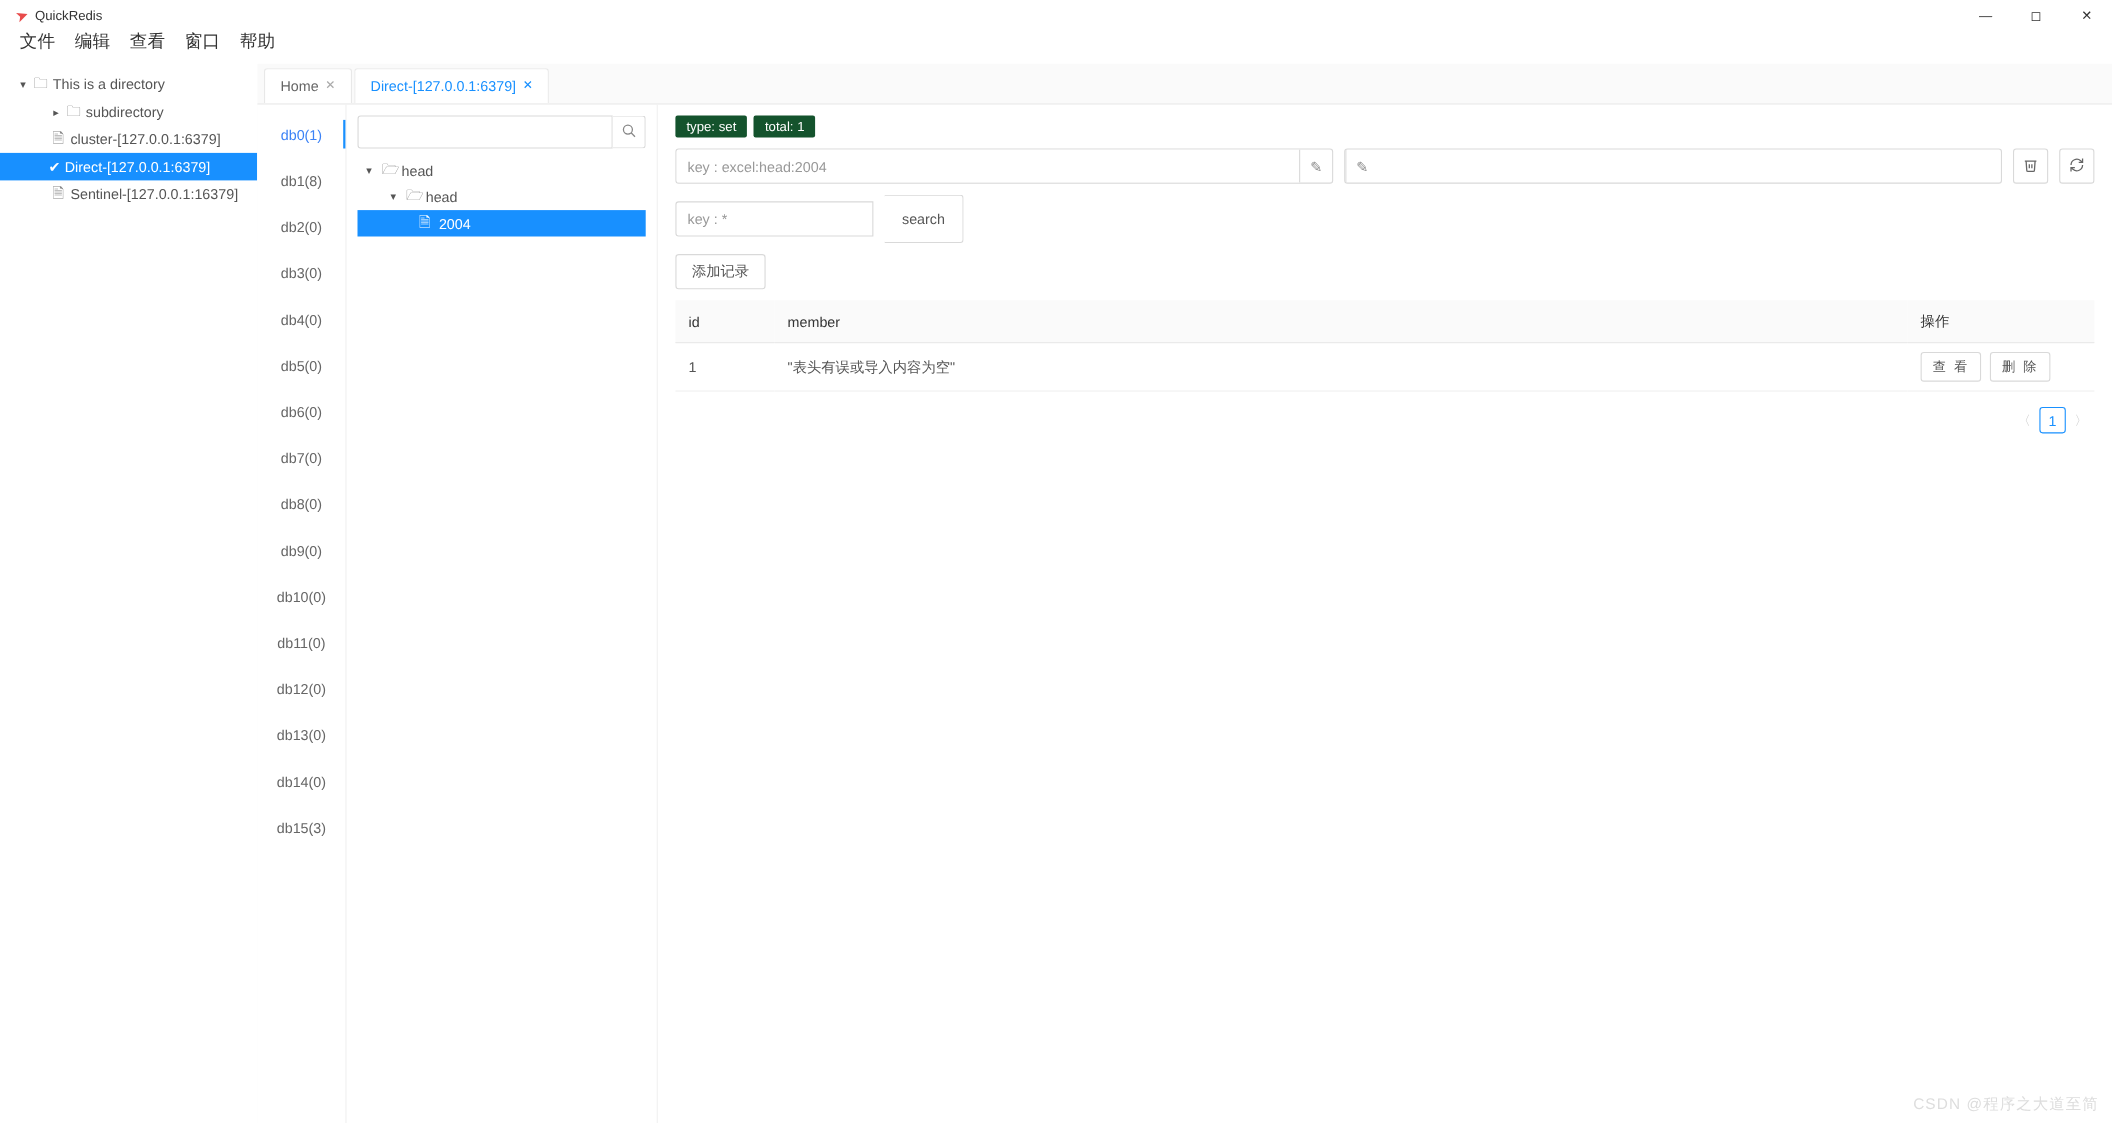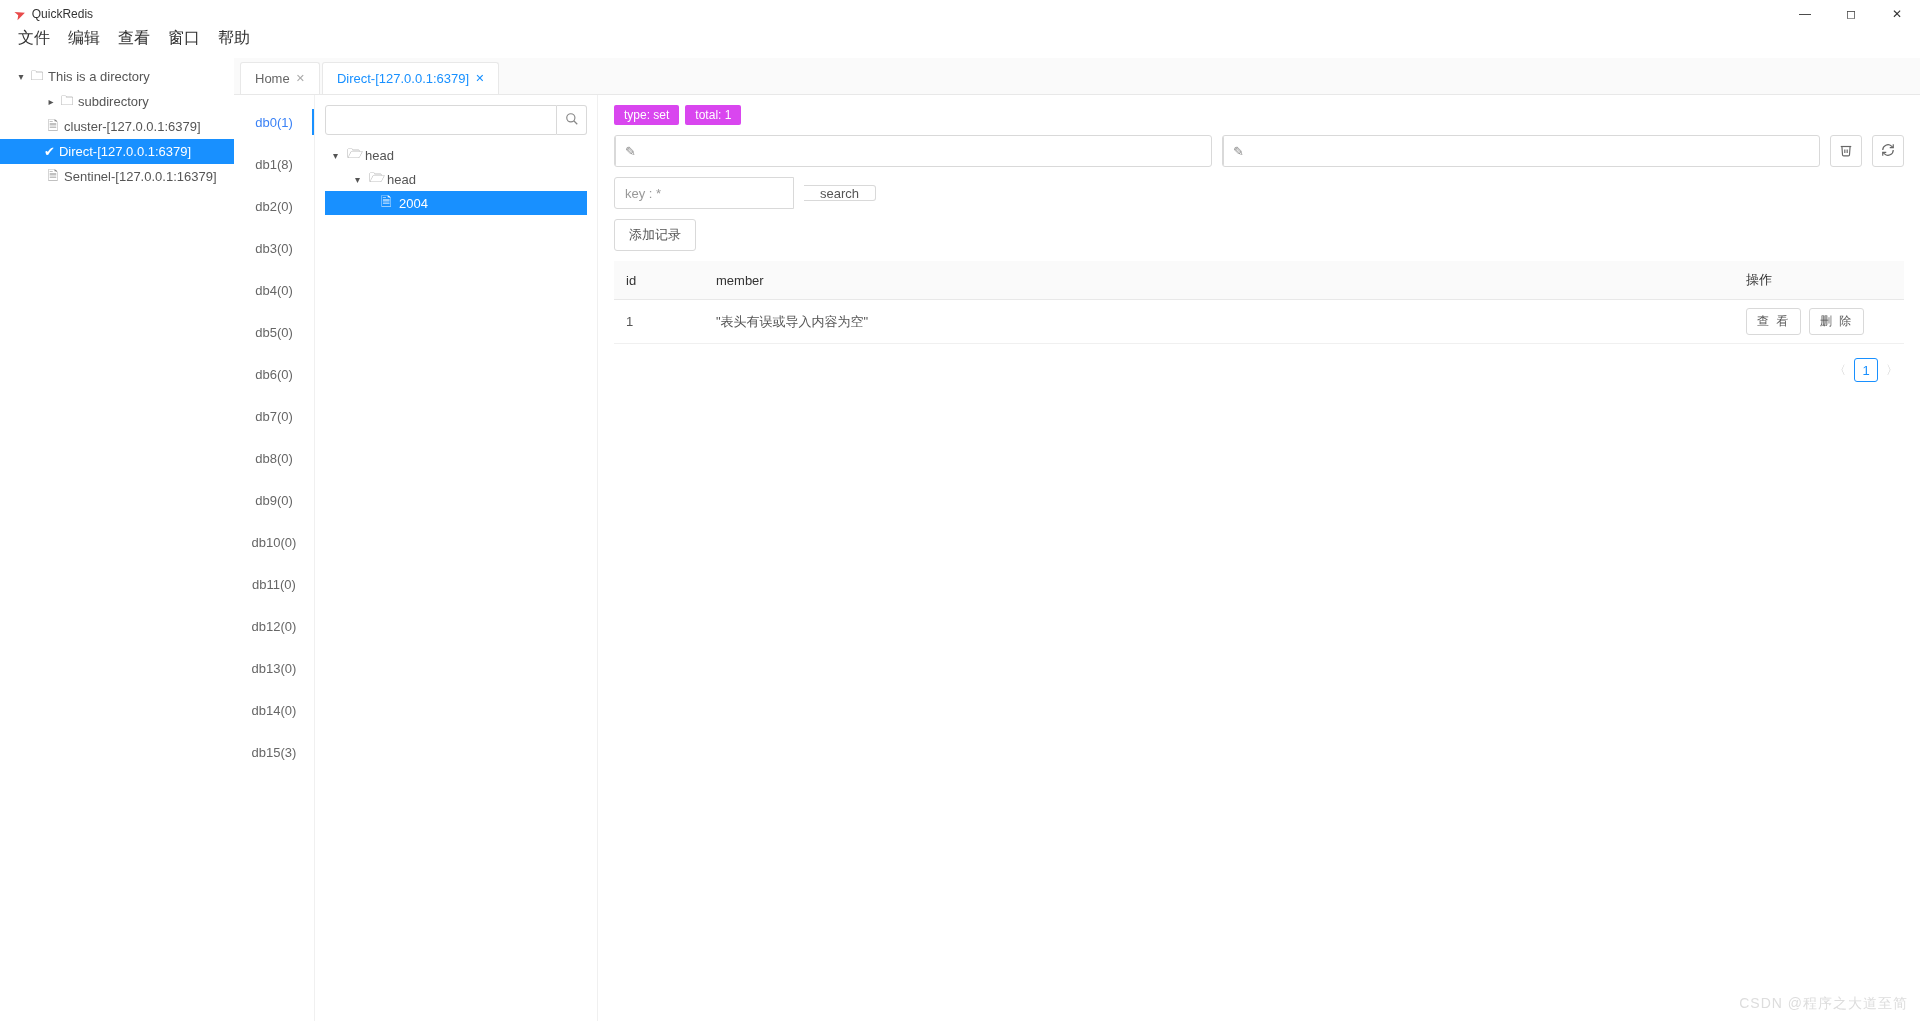--- a/index.html
+++ b/index.html
@@ -17,21 +17,21 @@
     .tree-node { display: flex; align-items: center; height: 25px; padding-left: 14px; font-size: 13px; color: #555; cursor: pointer; white-space: nowrap; }
     .tree-node.lvl1 { padding-left: 44px; }
     .tree-node.lvl2 { padding-left: 44px; }
     .tree-node.selected { background: #1890ff; color: #fff; }
     .tree-caret { width: 14px; display: inline-flex; justify-content: center; color: #555; font-size: 10px; }
     .tree-icon { width: 18px; display: inline-flex; justify-content: center; color: #888; margin-right: 2px; }
     .tree-node.selected .tree-icon, .tree-node.selected .tree-caret, .tree-node.selected .tree-check { color: #fff; }
     .tree-check { margin-right: 4px; }
     .content { flex: 1; background: #fafafa; padding: 4px 0 0 0; display: flex; flex-direction: column; }
     .tabs { display: flex; gap: 0; padding-left: 6px; }
-    .tab { padding: 8px 14px; background: #fff; border: 1px solid #e8e8e8; border-bottom: none; border-radius: 3px 3px 0 0; font-size: 13px; color: #666; display: flex; align-items: center; gap: 6px; cursor: pointer; margin-right: 2px; }
+    .tab { padding: 8px 14px; background: #fff; border: 1px solid #e8e8e8; border-bottom: none; border-radius: 3px 3px 0 0; font-size: 13px; color: #666; display: flex; gap: 6px; cursor: pointer; margin-right: 2px; }
     .tab.active { color: #1890ff; }
     .tab-close { font-size: 11px; color: #aaa; }
     .tab.active .tab-close { color: #1890ff; }
     .tab-body { flex: 1; background: #fff; display: flex; border-top: 1px solid #e8e8e8; }
     .db-list { width: 80px; flex-shrink: 0; padding-top: 6px; }
     .db-item { height: 42px; display: flex; align-items: center; justify-content: center; font-size: 13px; color: #666; cursor: pointer; position: relative; }
     .db-item.active { color: #3b82f6; }
     .db-item.active::after { content: ''; position: absolute; right: 0; top: 8px; bottom: 8px; width: 2px; background: #1890ff; }
     .key-panel { width: 284px; flex-shrink: 0; padding: 10px; border-left: 1px solid #f0f0f0; border-right: 1px solid #f0f0f0; }
     .create-key-btn { width: 100%; height: 32px; border: 1px solid #d9d9d9; background: #fff; border-radius: 3px; color: #555; cursor: pointer; margin-bottom: 8px; }
@@ -41,29 +41,29 @@
     .key-tree-node { display: flex; align-items: center; height: 24px; font-size: 13px; color: #555; cursor: pointer; }
     .key-tree-node.l0 { padding-left: 8px; }
     .key-tree-node.l1 { padding-left: 30px; }
     .key-tree-node.l2 { padding-left: 56px; }
     .key-tree-node.selected { background: #1890ff; color: #fff; }
     .key-tree-node.selected .kt-icon, .key-tree-node.selected .kt-caret { color: #fff; }
     .kt-caret { width: 14px; font-size: 10px; color: #555; }
     .kt-icon { width: 18px; color: #888; }
     .detail-panel { flex: 1; padding: 10px 16px; overflow-y: auto; }
     .badge-row { display: flex; gap: 6px; margin-bottom: 10px; }
-    .badge { background: #d946ef; color: #fff; padding: 3px 10px; border-radius: 2px; font-size: 12px; text-align: right; }
+    .badge { background: #14532d; color: #fff; padding: 3px 10px; border-radius: 2px; font-size: 12px; text-align: right; }
     .field-row { display: flex; gap: 10px; margin-bottom: 10px; align-items: center; }
     .edit-input { flex: 1; display: flex; border: 1px solid #d9d9d9; border-radius: 3px; overflow: hidden; height: 32px; }
     .edit-input input { flex: 1; border: none; padding: 0 10px; outline: none; font-size: 13px; color: #999; }
     .edit-btn { width: 30px; display: flex; align-items: center; justify-content: center; border-left: 1px solid #d9d9d9; color: #888; cursor: pointer; }
     .icon-btn { width: 32px; height: 32px; border: 1px solid #d9d9d9; border-radius: 3px; background: #fff; display: flex; align-items: center; justify-content: center; color: #666; cursor: pointer; }
     .ttl-box { width: 170px; }
     .filter-input { width: 180px; height: 32px; border: 1px solid #d9d9d9; border-radius: 3px 0 0 3px; padding: 0 10px; outline: none; color: #999; }
-    .filter-btn { height: 16px; padding: 0 16px; border: 1px solid #d9d9d9; border-left: none; background: #fff; border-radius: 0 3px 3px 0; cursor: pointer; color: #555; }
+    .filter-btn { height: 44px; padding: 0 16px; border: 1px solid #d9d9d9; border-left: none; background: #fff; border-radius: 0 3px 3px 0; cursor: pointer; color: #555; }
     .add-record-btn { height: 32px; padding: 0 14px; border: 1px solid #d9d9d9; background: #fff; border-radius: 3px; cursor: pointer; color: #555; margin-bottom: 10px; }
     table { width: 100%; border-collapse: collapse; }
     th { background: #fafafa; text-align: left; padding: 10px 12px; border-bottom: 1px solid #e8e8e8; font-weight: 500; color: #333; font-size: 13px; }
     td { padding: 8px 12px; border-bottom: 1px solid #f0f0f0; color: #555; font-size: 13px; }
     .col-id { width: 90px; }
     .col-op { width: 170px; text-align: left; }
     .op-btn { padding: 4px 10px; border: 1px solid #d9d9d9; background: #fff; border-radius: 3px; cursor: pointer; color: #555; margin-right: 4px; font-size: 12px; letter-spacing: 2px; }
     .pagination { display: flex; justify-content: flex-end; align-items: center; gap: 6px; margin-top: 14px; padding-right: 4px; }
     .page-arrow { color: #ccc; font-size: 12px; padding: 0 2px; }
     .page-num { width: 24px; height: 24px; border: 1px solid #1890ff; color: #1890ff; border-radius: 3px; display: flex; align-items: center; justify-content: center; font-size: 13px; cursor: pointer; }
@@ -178,20 +178,21 @@
         </div>
       </div>
 
       <div class="detail-panel">
         <div class="badge-row">
           <span class="badge">type: set</span>
           <span class="badge">total: 1</span>
         </div>
         <div class="field-row">
           <div class="edit-input" style="flex:1">
+            <input value="key : excel:head:2004" style="">
             <div class="edit-btn">
               <span>✎</span>
             </div>
           </div>
           <div class="edit-input ttl-box">
             <div class="edit-btn">
               <span>✎</span>
             </div>
           </div>
           <button class="icon-btn">

